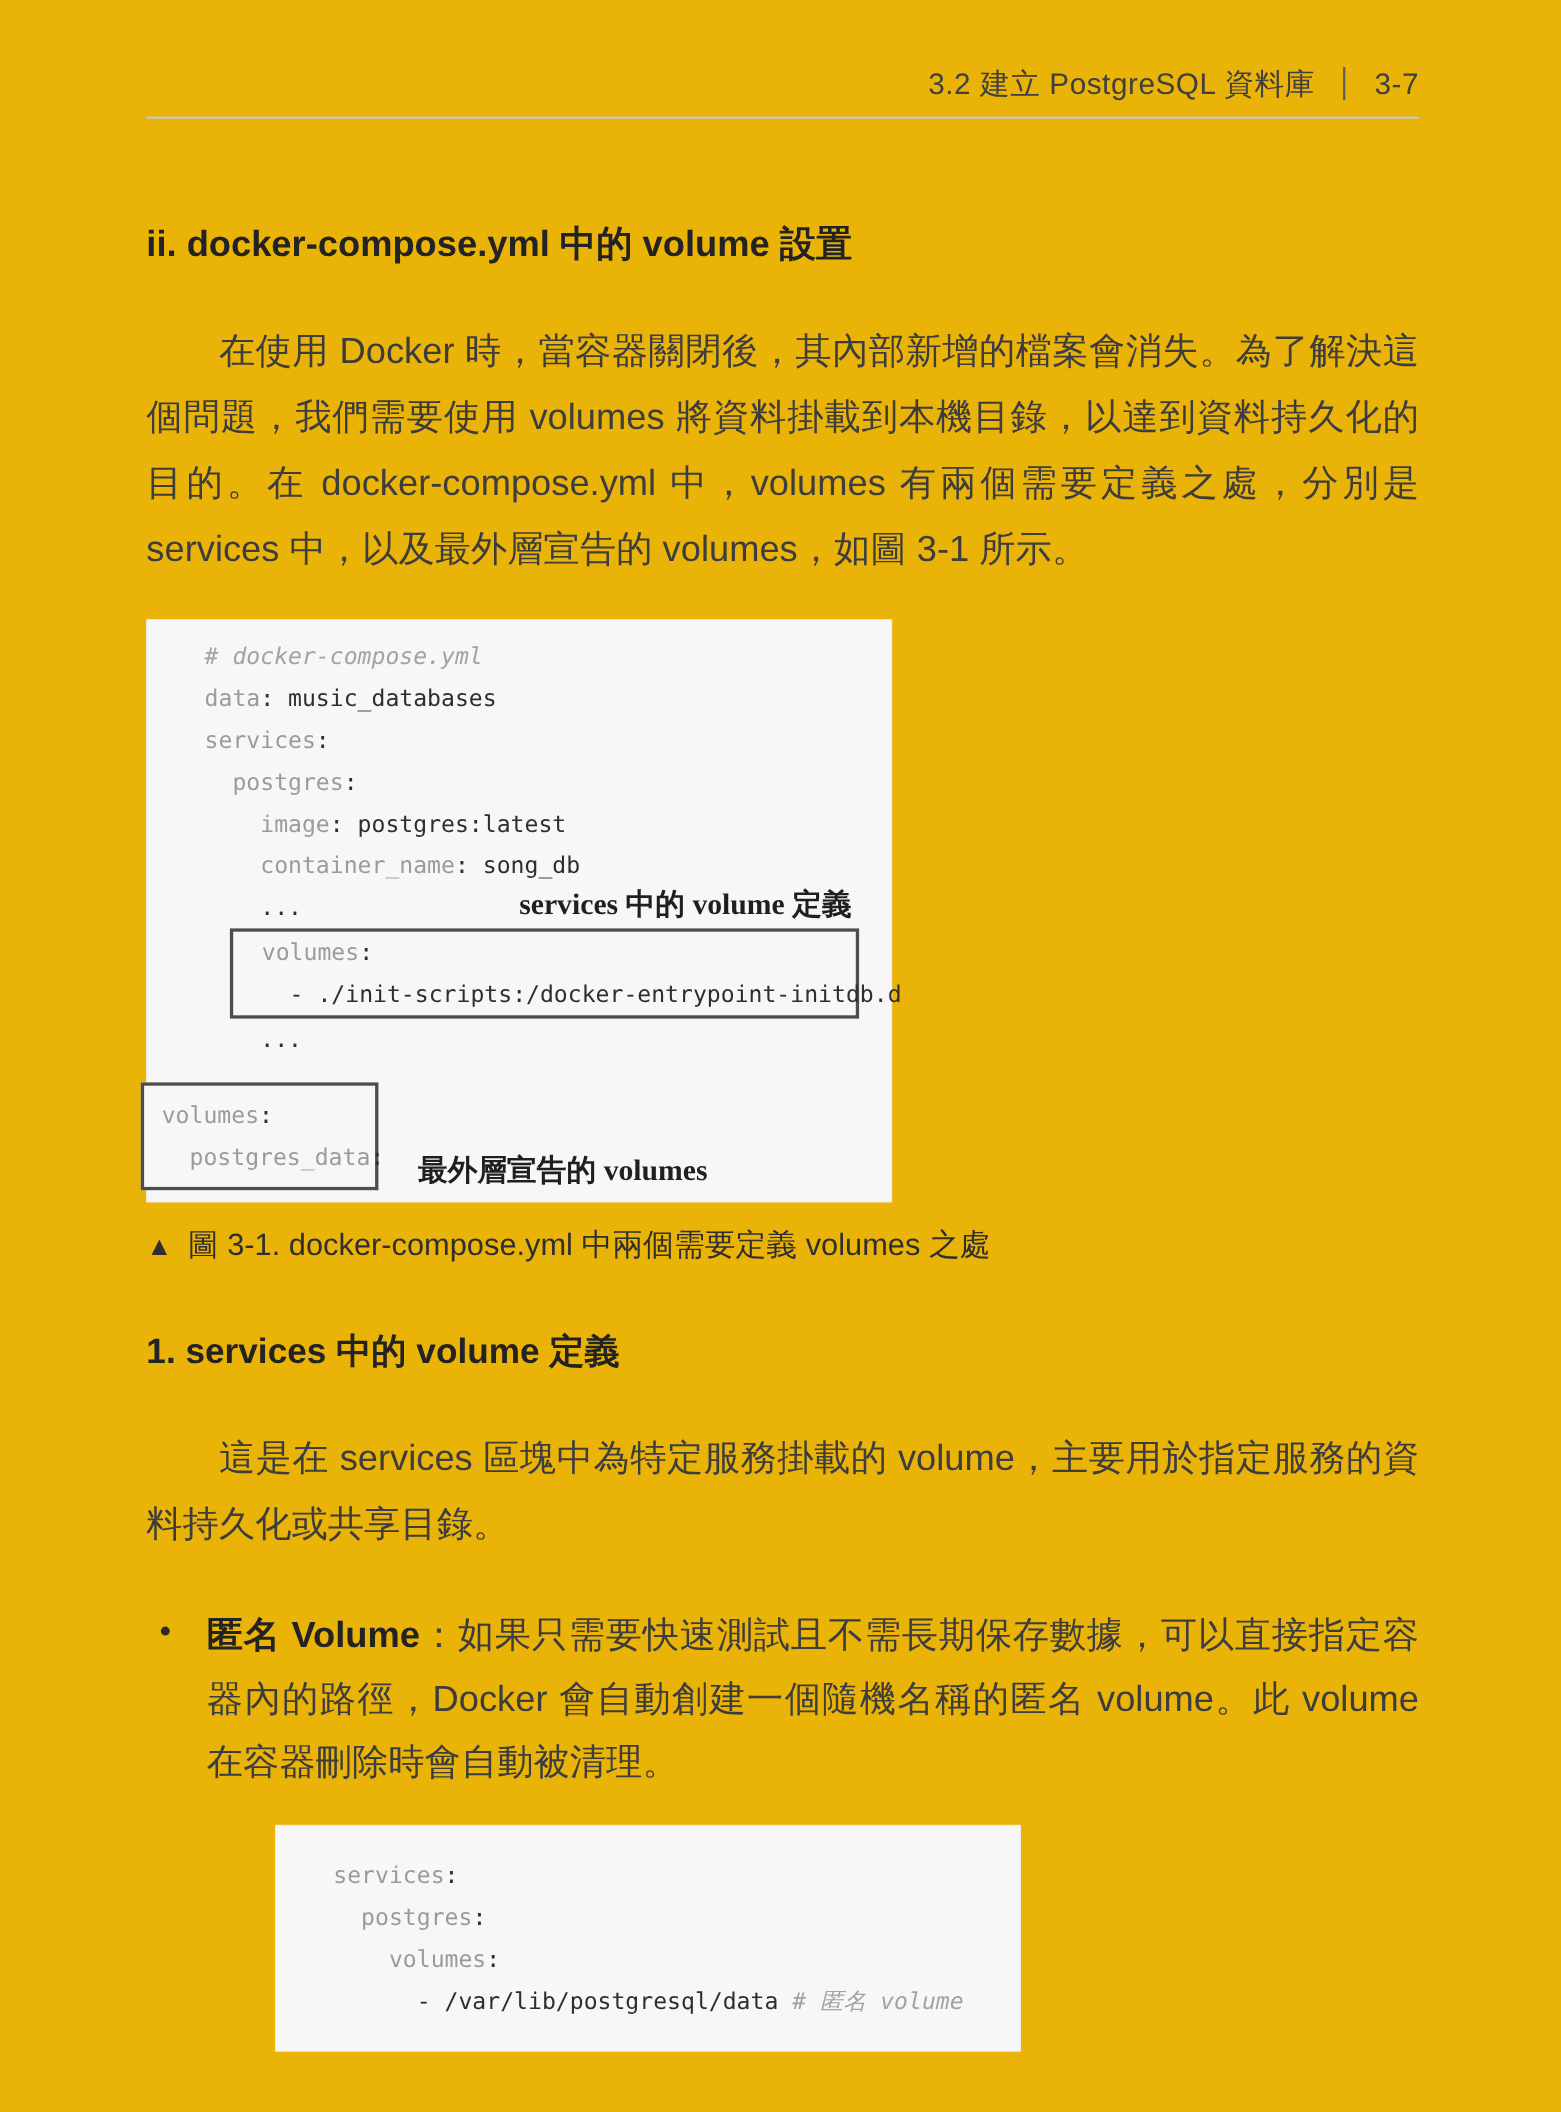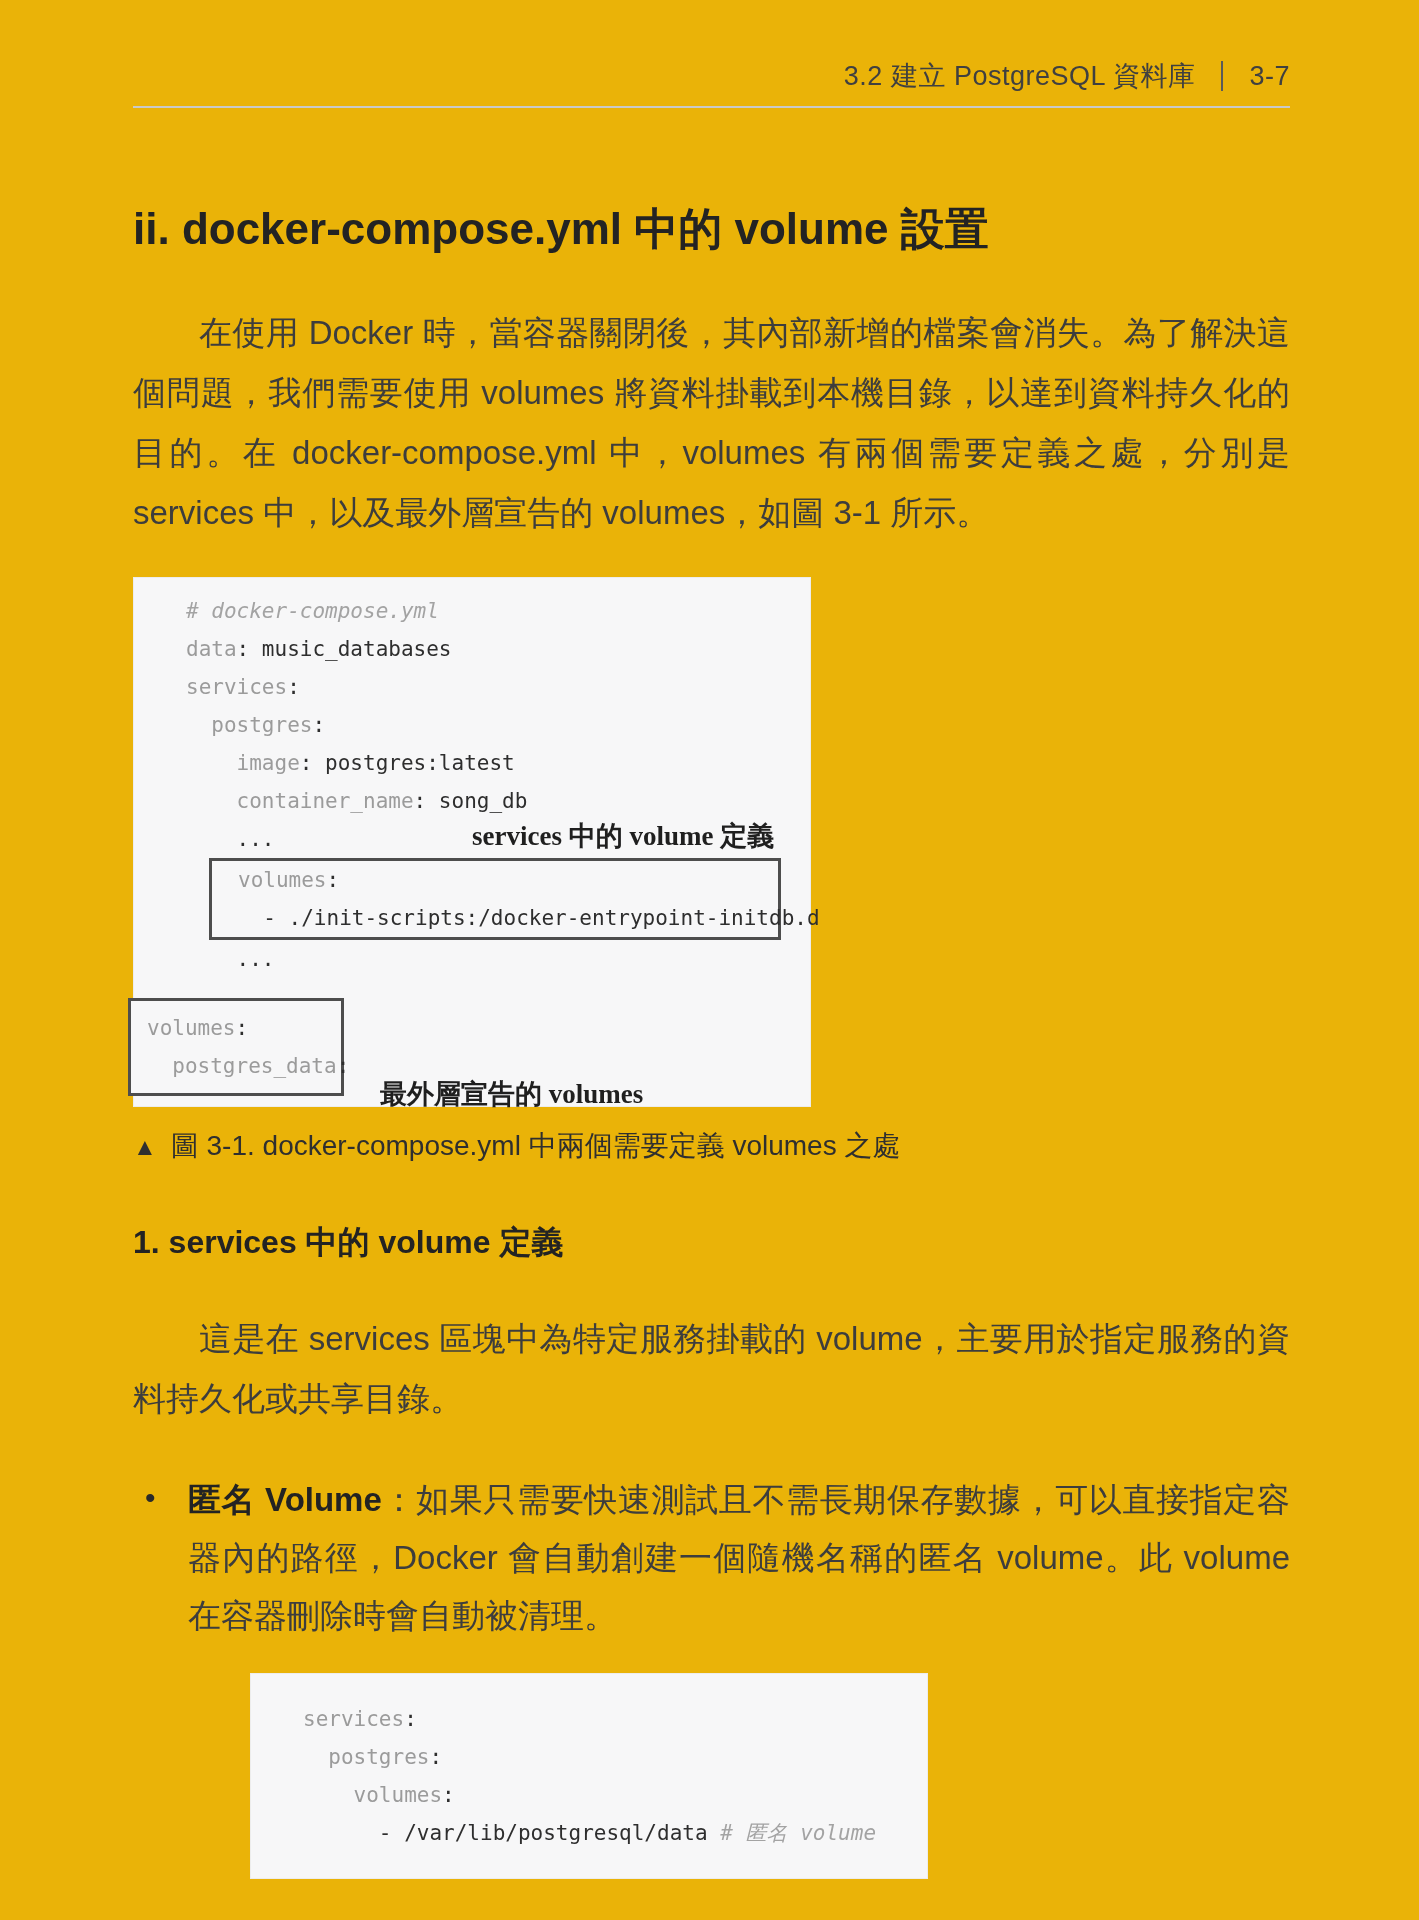--- a/index.html
+++ b/index.html
@@ -35,21 +35,21 @@
   }
   .header-rule{
     margin-top:12px;
     height:2px;
     background:#c9c9c9;
     border:none;
   }
   
   .h2{
     margin-top:92px;
-    font-size:44px;
+    font-size:33px;
     font-weight:bold;
     color:#232323;
   }
   .h3{
     margin-top:56px;
     font-size:32px;
     font-weight:bold;
     color:#232323;
   }
   
@@ -103,21 +103,21 @@
   }
   .fig-annotation{
     position:absolute;
     font-family:"Liberation Serif","DejaVu Serif",serif;
     font-weight:bold;
     font-size:27px;
     color:#1f1f1f;
     white-space:nowrap;
   }
   .ann-services{left:338px;top:240px;}
-  .ann-toplevel{left:246px;top:498px;}
+  .ann-toplevel{left:246px;top:482px;}
   
   .fig-caption{
     margin-top:20px;
     font-size:28px;
     color:#2f2f2f;
   }
   .fig-caption .tri{margin-right:14px;font-size:24px;color:#2f2f2f;}
   
   .bullet-item{
     position:relative;

